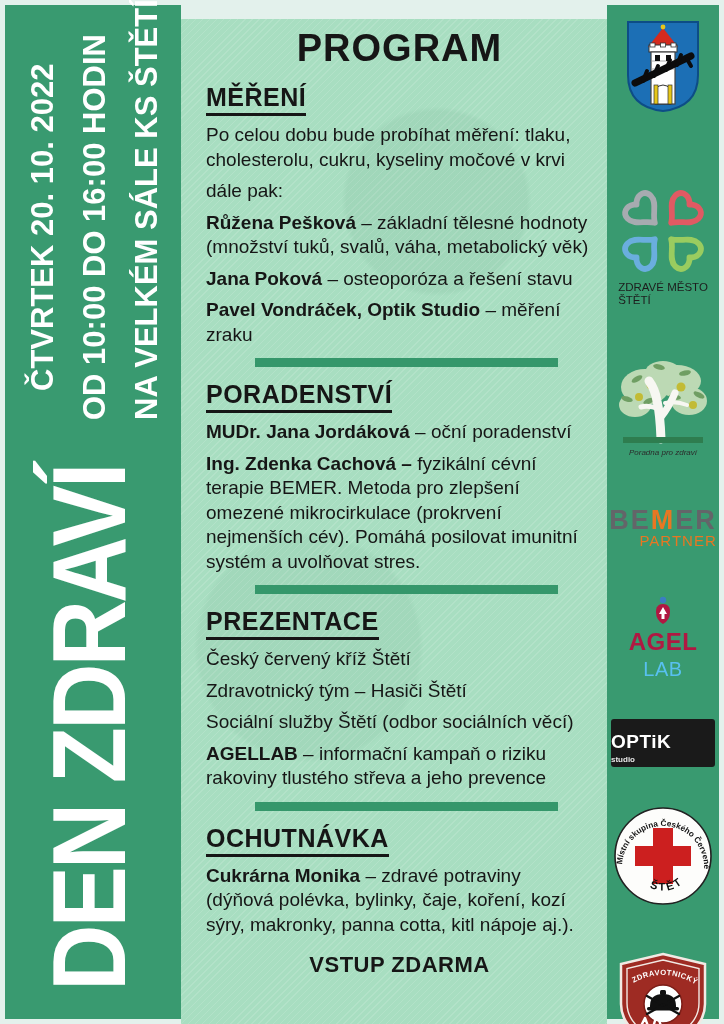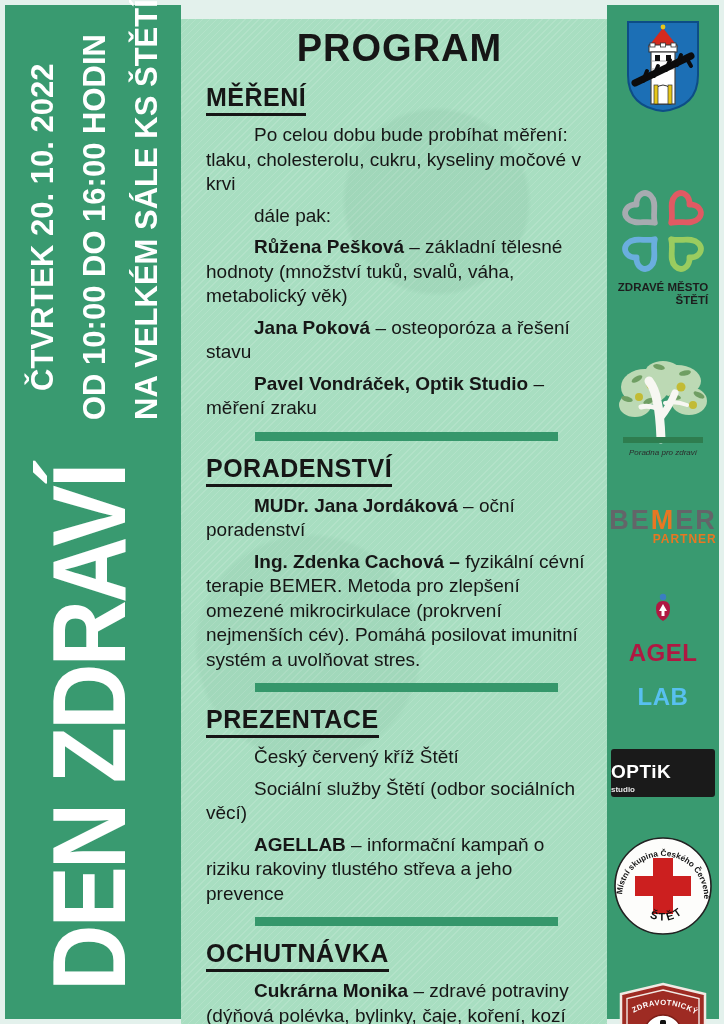--- a/index.html
+++ b/index.html
@@ -41,43 +41,43 @@
   }
   .program-title{
     margin:8px 0 0;text-align:center;
     font-size:38px;font-weight:800;letter-spacing:1px;
   }
   h2.sec{
     margin:13px 0 0;font-size:25px;font-weight:800;letter-spacing:.5px;
   }
   h2.sec span{display:inline-block;border-bottom:3px solid #161616;padding-bottom:1px;text-align:center;}
   p.item{margin:7px 0 0;font-size:19px;line-height:24.5px;}
-  p.item .b{font-weight:700;margin-left:48px;}
+  p.item .b{font-weight:700;}
   .section-bar{
     height:9px;width:303px;margin:11px 0 0 49px;background:#35976b;
   }
   .footer-line{
     margin:15px 0 0;text-align:center;font-size:22px;font-weight:800;letter-spacing:.5px;
   }
   
   .right-sidebar{
     position:absolute;left:607px;top:5px;width:112px;height:1014px;
     background:#399a70;
     display:flex;flex-direction:column;align-items:center;
   }
   .logo{flex:none;display:flex;flex-direction:column;align-items:center;}
-  .logo-caption{color:#1d1d1d;font-weight:700;font-size:11.5px;line-height:13px;text-align:right;margin-top:4px;}
+  .logo-caption{color:#1d1d1d;font-weight:400;font-size:11.5px;line-height:13px;text-align:left;margin-top:4px;}
   .tree-caption{color:#2b2b2b;font-size:8px;font-style:italic;margin-top:3px;}
   .bemer{margin-top:50px;display:flex;flex-direction:column;align-items:flex-start;}
   .bemer-row{font-size:27px;font-weight:800;letter-spacing:2px;color:#636569;line-height:27px;}
   .bemer-row .m{color:#e87722;}
-  .bemer-partner{align-self:flex-end;color:#e87722;font-size:12px;font-weight:700;letter-spacing:1px;margin-top:-2px;}
-  .agellab{margin-top:47px;display:flex;align-items:center;gap:16px;}
+  .bemer-partner{align-self:flex-end;color:#e87722;font-size:15px;font-weight:400;letter-spacing:1px;margin-top:-2px;}
+  .agellab{margin-top:47px;display:flex;align-items:center;gap:2px;}
   .agellab .agel{color:#b01842;font-weight:800;font-size:24px;letter-spacing:.5px;}
-  .agellab .lab{color:#58c0f0;font-weight:700;font-size:24px;letter-spacing:.5px;}
+  .agellab .lab{color:#58c0f0;font-weight:400;font-size:20px;letter-spacing:.5px;}
   .optik-box{
     margin-top:38px;width:104px;height:48px;background:#1a1a1a;border-radius:3px;
     display:flex;align-items:baseline;justify-content:center;gap:2px;padding-top:9px;
   }
   .optik-main{color:#fff;font-weight:800;font-size:19px;letter-spacing:.5px;}
   .optik-suffix{color:#e8e8e8;font-size:8px;font-weight:700;}
   .mt14{margin-top:14px;} .mt72{margin-top:72px;} .mt50{margin-top:50px;}
   .mt38{margin-top:38px;} .mt45{margin-top:45px;}
 </style>
 </head>
@@ -105,20 +105,21 @@
     <div class="section-bar"></div>
 
     <h2 class="sec"><span>PORADENSTVÍ</span></h2>
     <p class="item"><span class="b">MUDr. Jana Jordáková</span><span> – oční poradenství</span></p>
     <p class="item"><span class="b">Ing. Zdenka Cachová –</span><span> fyzikální cévní terapie BEMER. Metoda pro zlepšení omezené mikrocirkulace (prokrvení nejmenších cév). Pomáhá posilovat imunitní systém a uvolňovat stres.</span></p>
 
     <div class="section-bar"></div>
 
     <h2 class="sec"><span>PREZENTACE</span></h2>
     <p class="item"><span class="b"></span><span>Český červený kříž Štětí</span></p>
+    <p class="item"><span class="b"></span><span>Zdravotnický tým – Hasiči Štětí</span></p>
     <p class="item"><span class="b"></span><span>Sociální služby Štětí (odbor sociálních věcí)</span></p>
     <p class="item"><span class="b">AGELLAB</span><span> – informační kampaň o riziku rakoviny tlustého střeva a jeho prevence</span></p>
 
     <div class="section-bar"></div>
 
     <h2 class="sec"><span>OCHUTNÁVKA</span></h2>
     <p class="item"><span class="b">Cukrárna Monika</span><span> – zdravé potraviny (dýňová polévka, bylinky, čaje, koření, kozí sýry, makronky, panna cotta, kitl nápoje aj.).</span></p>
 
     <p class="footer-line">VSTUP ZDARMA</p>
   </div>

